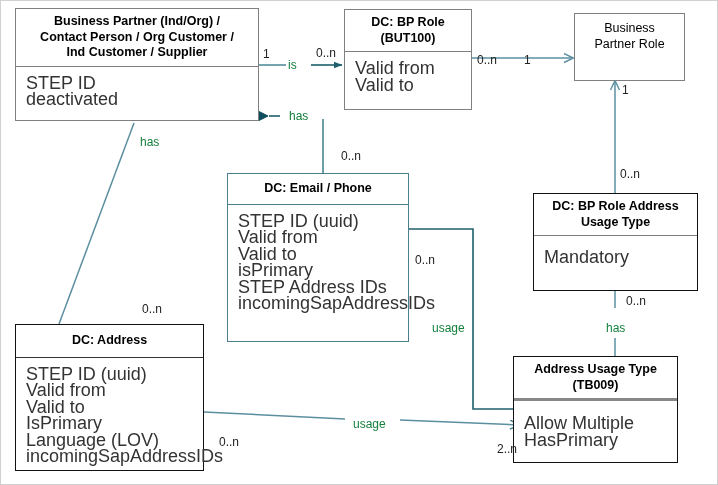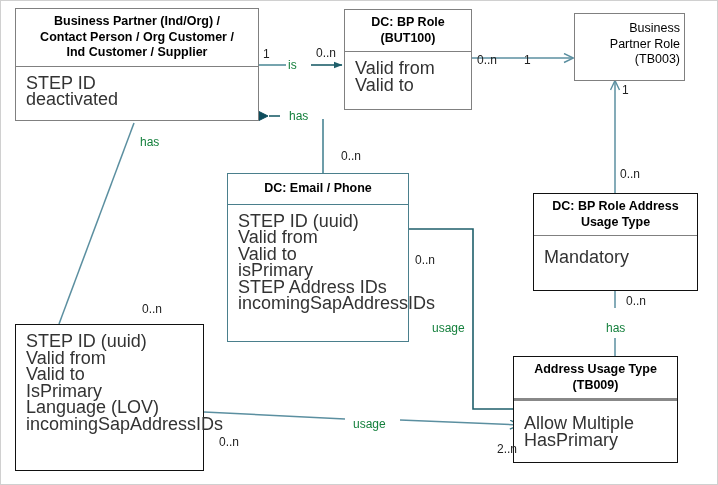--- a/index.html
+++ b/index.html
@@ -34,21 +34,21 @@
   .ent.teal   { border: 1.4px solid #4a7f8c; }
   .ent.black  { border: 1.6px solid #111111; }
   .ent-title {
     font-weight: bold;
     font-size: 12.5px;
     color: #000000;
     text-align: center;
     line-height: 15.5px;
     padding: 5px 4px 5px 4px;
   }
-  .ent-title.plain { font-weight: normal; text-align: right; }
+  .ent-title.plain { font-weight: normal; }
   .ent.gray  .ent-title { border-bottom: 1.4px solid #808080; }
   .ent.teal  .ent-title { border-bottom: 1.2px solid #4a7f8c; }
   .ent.black .ent-title { border-bottom: 3px solid #888888; }
   .ent-title.noline { border-bottom: none !important; }
   .ent-body {
     font-size: 18px;
     color: #333333;
     line-height: 16.5px;
     padding: 8px 0 6px 10px;
   }
@@ -139,21 +139,20 @@
     <div class="ent-body">
       <div>Valid from</div>
       <div>Valid to</div>
     </div>
   </div>
 
   <div class="ent gray" style="left:573px; top:12px; width:111px; height:68px;">
     <div class="ent-title plain noline" style="padding-top:7px;">
       <div>Business</div>
       <div>Partner Role</div>
-      <div>(TB003)</div>
     </div>
   </div>
 
   <div class="ent teal" style="left:226px; top:172px; width:182px; height:169px;">
     <div class="ent-title" style="padding:7px 4px;">
       <div>DC: Email / Phone</div>
     </div>
     <div class="ent-body">
       <div>STEP ID (uuid)</div>
       <div>Valid from</div>
@@ -168,20 +167,23 @@
     <div class="ent-title" style="border-bottom:1.4px solid #808080;">
       <div>DC: BP Role Address</div>
       <div>Usage Type</div>
     </div>
     <div class="ent-body" style="padding-top:13px;">
       <div>Mandatory</div>
     </div>
   </div>
 
   <div class="ent black" style="left:14px; top:323px; width:189px; height:147px;">
+    <div class="ent-title" style="border-bottom:1.4px solid #333333; padding:8px 4px;">
+      <div>DC: Address</div>
+    </div>
     <div class="ent-body">
       <div>STEP ID (uuid)</div>
       <div>Valid from</div>
       <div>Valid to</div>
       <div>IsPrimary</div>
       <div>Language (LOV)</div>
       <div>incomingSapAddressIDs</div>
     </div>
   </div>
 

